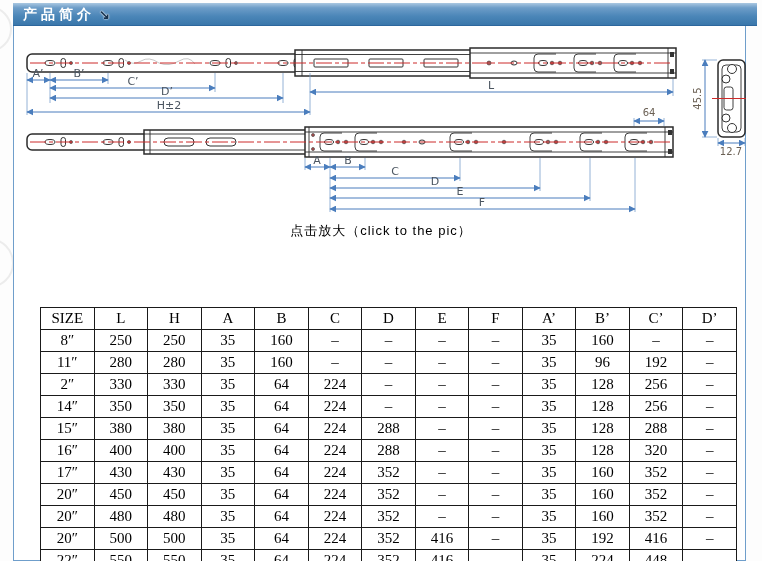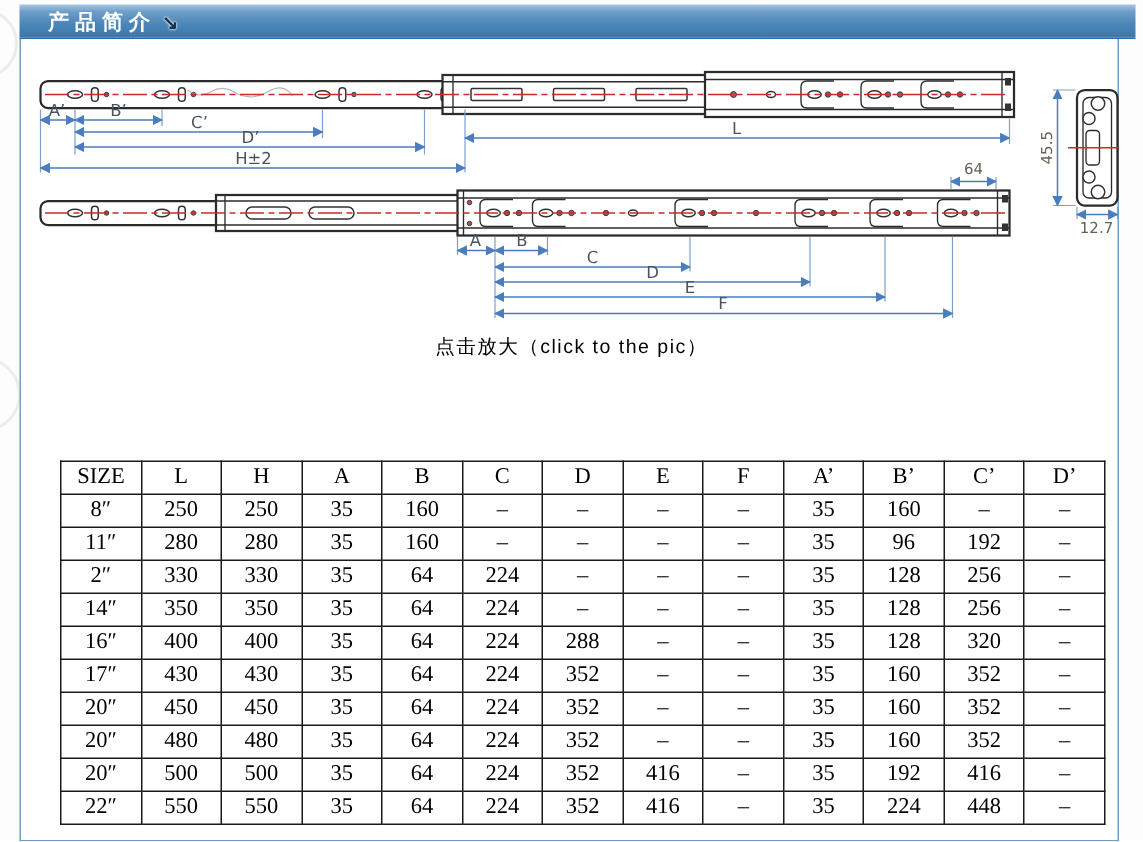--- a/index.html
+++ b/index.html
@@ -14,21 +14,21 @@
   .arc2 { width:50px; height:50px; left:-36px; top:238px; }
 
   .titlebar {
     position:absolute; left:13px; top:3px; width:744px; height:23px;
     background:linear-gradient(180deg,#a9c7e1 0%, #6d9dc8 22%, #4b86b8 60%, #3a77ab 100%);
     border-bottom:1px solid #2d679d;
     display:flex; align-items:center;
   }
   .titlebar .title {
     color:#fff; font-size:14px; font-weight:bold; letter-spacing:4px;
-    margin-left:19px; line-height:23px; white-space:nowrap;
+    margin-left:10px; line-height:23px; white-space:nowrap;
   }
   .titlebar .jump-icon {
     color:#16324f; font-size:13px; font-weight:bold; margin-left:4px;
     text-shadow:0 0 2px #ffffff, 0 0 1px #ffffff; line-height:23px;
   }
   .contentbox {
     position:absolute; left:13px; top:26px; width:733px; height:535px;
     background:#fff; border:1px solid #6f9ecb; border-top:none;
   }
   .drawing { position:absolute; left:13px; top:27px; width:733px; height:196px; }
@@ -343,20 +343,35 @@
           <td>224</td>
           <td>–</td>
           <td>–</td>
           <td>–</td>
           <td>35</td>
           <td>128</td>
           <td>256</td>
           <td>–</td>
         </tr>
         <tr>
+          <td>15″</td>
+          <td>380</td>
+          <td>380</td>
+          <td>35</td>
+          <td>64</td>
+          <td>224</td>
+          <td>288</td>
+          <td>–</td>
+          <td>–</td>
+          <td>35</td>
+          <td>128</td>
+          <td>288</td>
+          <td>–</td>
+        </tr>
+        <tr>
           <td>16″</td>
           <td>400</td>
           <td>400</td>
           <td>35</td>
           <td>64</td>
           <td>224</td>
           <td>288</td>
           <td>–</td>
           <td>–</td>
           <td>35</td>

